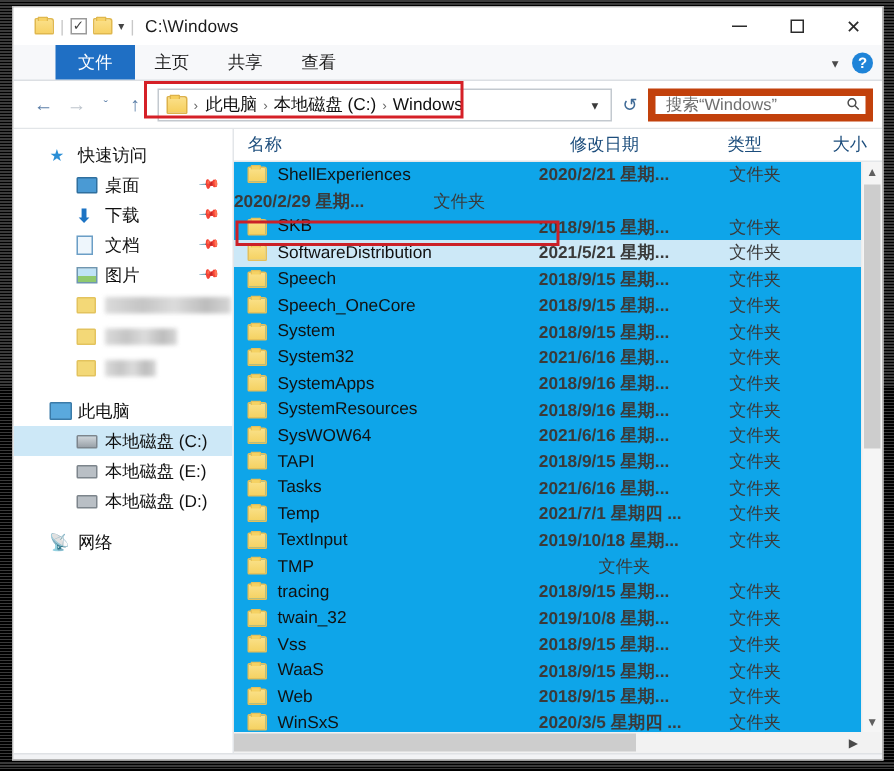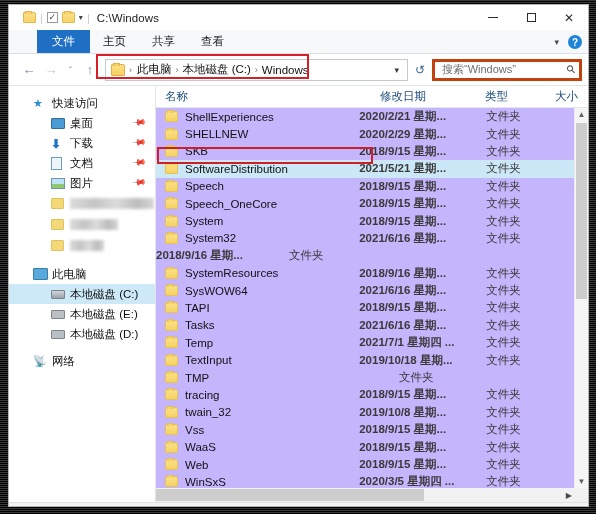--- a/index.html
+++ b/index.html
@@ -170,21 +170,21 @@
     left: 96px; top: 54px;
     width: 213px; height: 25px;
     border: 2px solid #d52027;
     pointer-events: none;
     z-index: 30;
   }
   .crumb-caret { margin-left: auto; font-size: 9px; color: #3a3a3a; padding-right: 4px; }
   .refresh { font-size: 12px; color: #3f6a96; padding: 0 5px; }
   .searchbox {
     width: 150px; height: 22px;
-    border: 3px solid #c2410c;
+    border: 5px solid #c2410c;
     display: flex; align-items: center;
     padding: 0 4px 0 7px;
     font-size: 11px; color: #6e6e6e;
     background: #fff;
   }
   .search-ico { margin-left: auto; font-size: 11px; color: #4a4a4a; transform: rotate(-45deg); }
 
   
   .content {
     display: flex;
@@ -265,21 +265,21 @@
     background: linear-gradient(90deg,#d9d9d9,#c2c2c2 30%,#dadada 55%,#b9b9b9 80%,#d4d4d4);
     filter: blur(1.4px);
     opacity: .95;
   }
 
   
   .listpane {
     flex: 1;
     display: flex;
     flex-direction: column;
-    background: #c4b5fd;
+    background: #0ea5e9;
     position: relative;
     overflow: hidden;
   }
   .colhead {
     height: 22px;
     display: flex;
     align-items: center;
     border-bottom: 1px solid #e4e7ea;
     font-size: 11.5px;
     color: #1c4d7c;
@@ -553,24 +553,20 @@
           <div class="row">
             <div class="cell-name">
               <span class="row-folder"></span>
               <span>ShellExperiences</span>
             </div>
             <div class="cell-date">2020/2/21 星期...</div>
             <div class="cell-type">文件夹</div>
             <div class="cell-size"></div>
           </div>
           <div class="row">
-            <div class="cell-name">
-              <span class="row-folder"></span>
-              <span>SHELLNEW</span>
-            </div>
             <div class="cell-date">2020/2/29 星期...</div>
             <div class="cell-type">文件夹</div>
             <div class="cell-size"></div>
           </div>
           <div class="row">
             <div class="cell-name">
               <span class="row-folder"></span>
               <span>SKB</span>
             </div>
             <div class="cell-date">2018/9/15 星期...</div>
@@ -616,20 +612,24 @@
           <div class="row">
             <div class="cell-name">
               <span class="row-folder"></span>
               <span>System32</span>
             </div>
             <div class="cell-date">2021/6/16 星期...</div>
             <div class="cell-type">文件夹</div>
             <div class="cell-size"></div>
           </div>
           <div class="row">
+            <div class="cell-name">
+              <span class="row-folder"></span>
+              <span>SystemApps</span>
+            </div>
             <div class="cell-date">2018/9/16 星期...</div>
             <div class="cell-type">文件夹</div>
             <div class="cell-size"></div>
           </div>
           <div class="row">
             <div class="cell-name">
               <span class="row-folder"></span>
               <span>SystemResources</span>
             </div>
             <div class="cell-date">2018/9/16 星期...</div>

